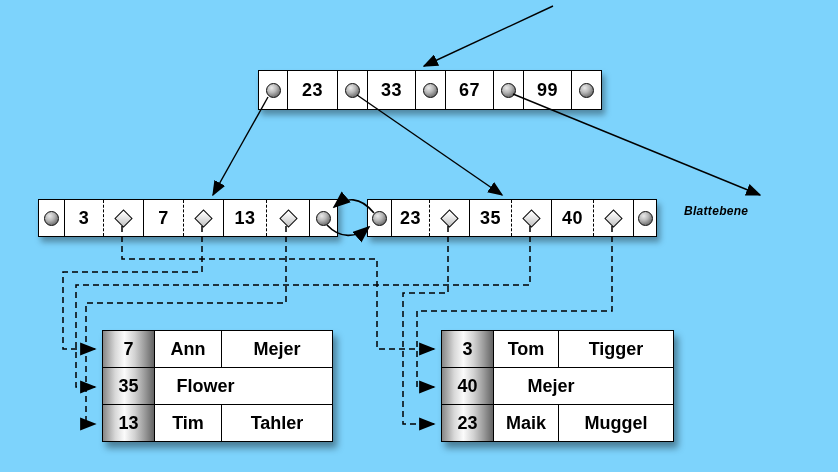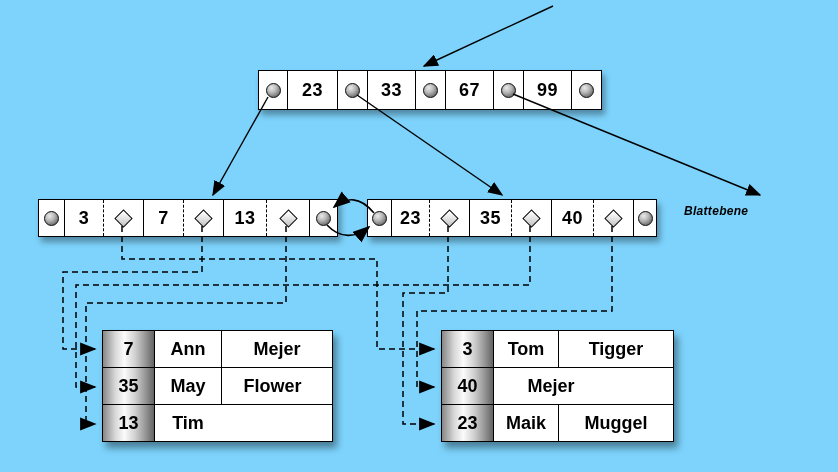--- a/index.html
+++ b/index.html
@@ -165,26 +165,26 @@
   </div>
 
   <div class="dtable" style="left:102px;top:330px">
     <div class="trow">
       <div class="tcell keycol" style="width:51px">7</div>
       <div class="tcell" style="width:67px">Ann</div>
       <div class="tcell" style="width:111px">Mejer</div>
     </div>
     <div class="trow">
       <div class="tcell keycol" style="width:51px">35</div>
-      <div class="tcell" style="width:67px">May</div>
       <div class="tcell" style="width:102px">Flower</div>
     </div>
     <div class="trow">
       <div class="tcell keycol" style="width:51px">13</div>
       <div class="tcell" style="width:67px">Tim</div>
+      <div class="tcell" style="width:111px">Tahler</div>
     </div>
   </div>
 
   <div class="dtable" style="left:441px;top:330px">
     <div class="trow">
       <div class="tcell keycol" style="width:51px">3</div>
       <div class="tcell" style="width:65px">Tom</div>
       <div class="tcell" style="width:115px">Tigger</div>
     </div>
     <div class="trow">

